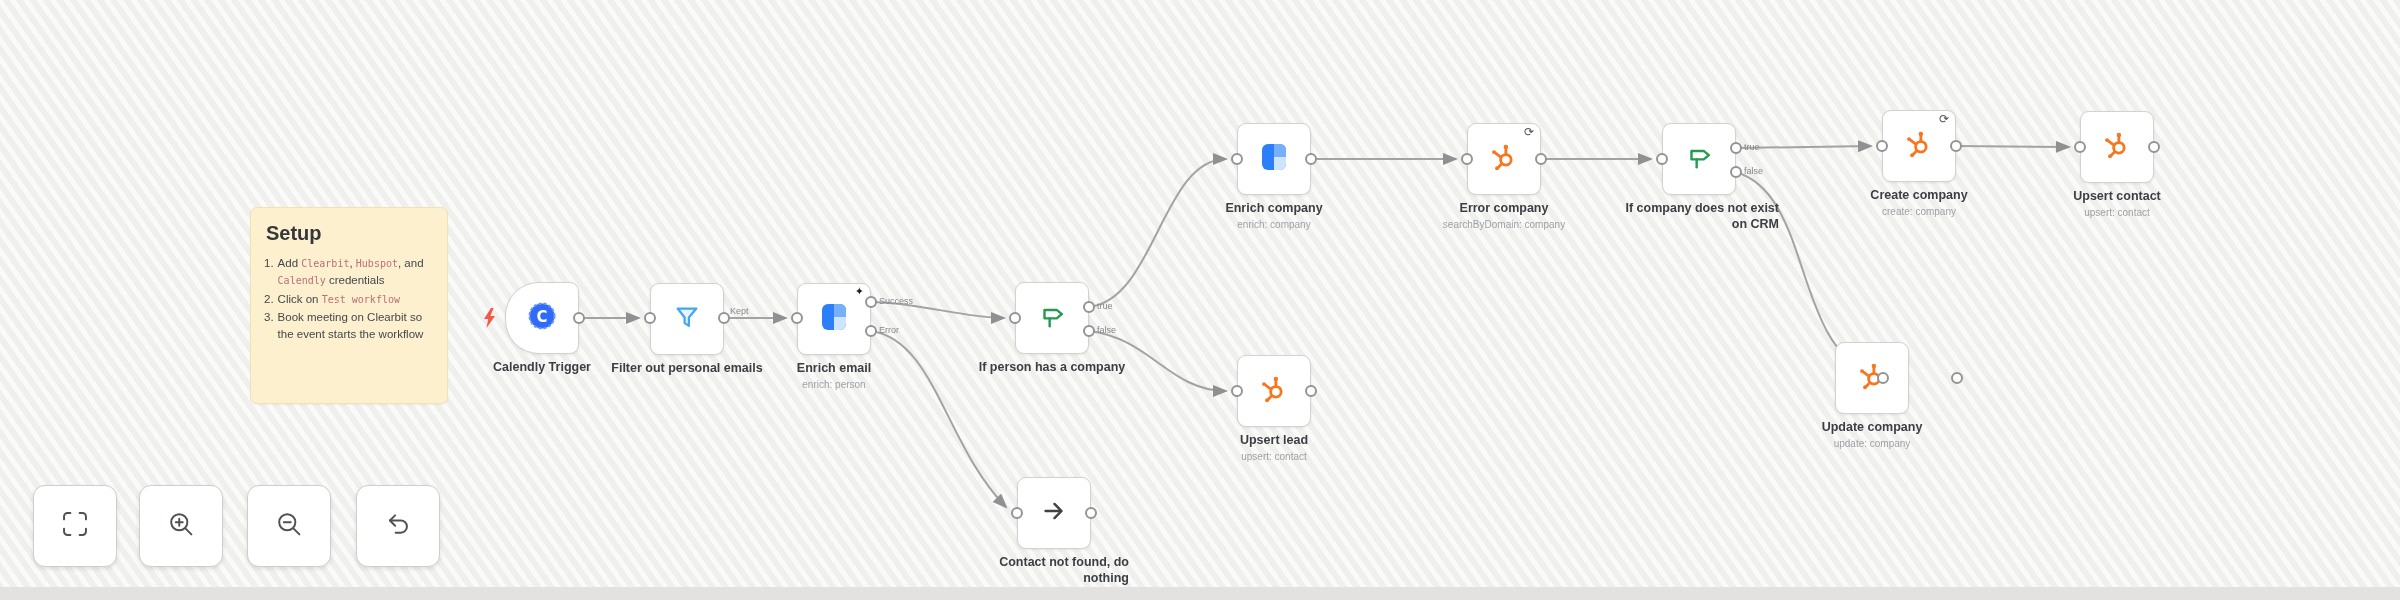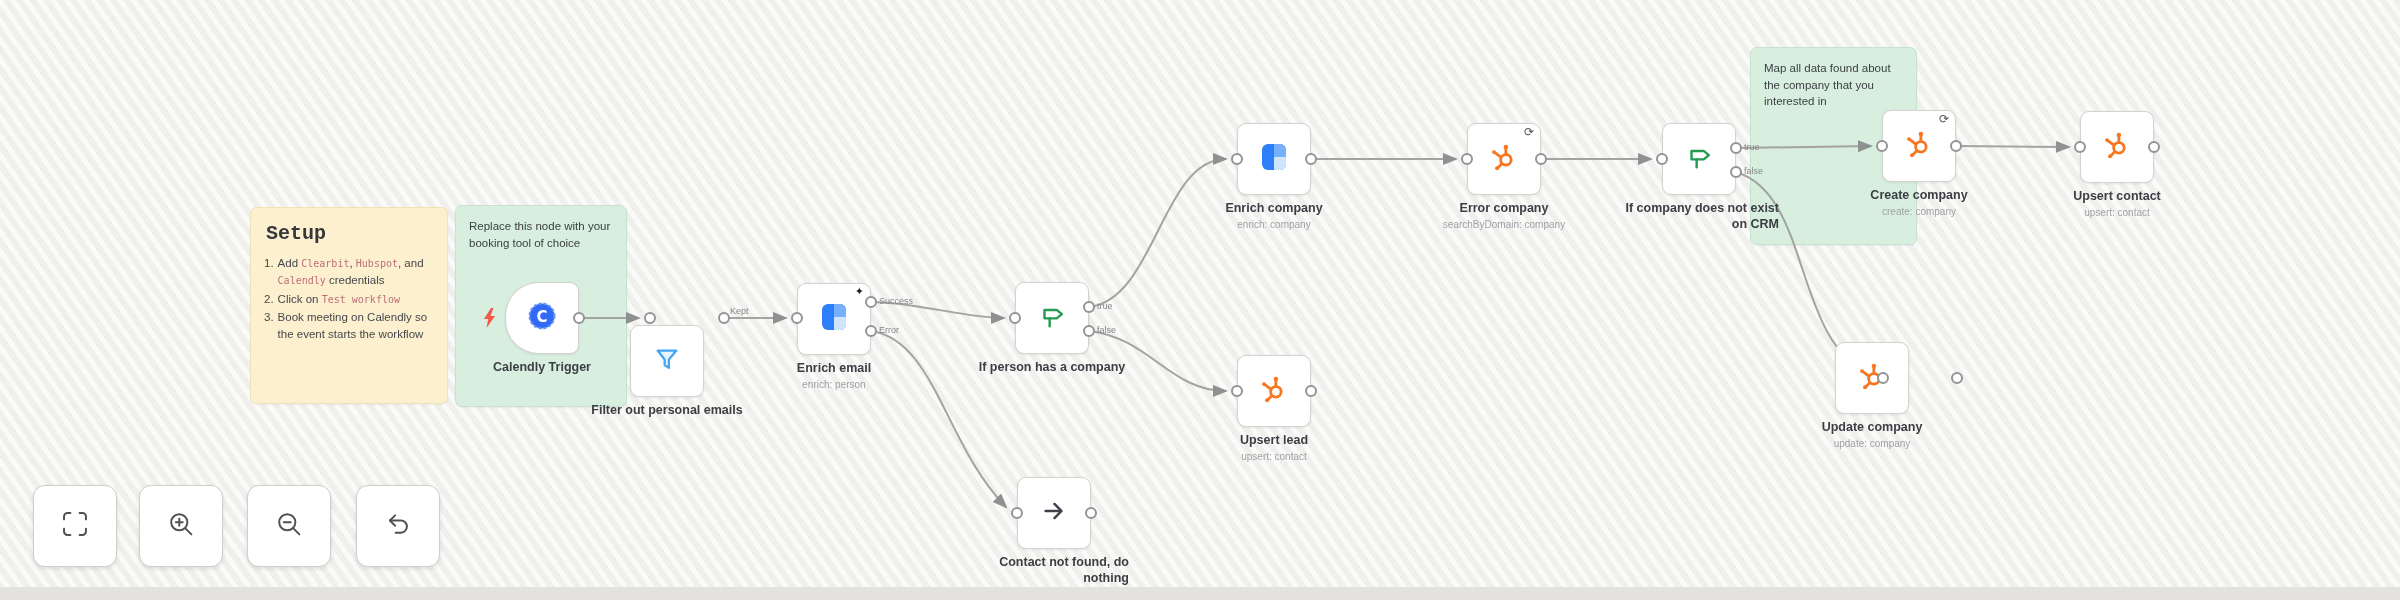--- a/index.html
+++ b/index.html
@@ -10,21 +10,21 @@
     background-image:repeating-linear-gradient(55deg,
       rgba(255,255,255,0.55) 0px, rgba(255,255,255,0.55) 5px,
       rgba(226,225,221,0.25) 5px, rgba(226,225,221,0.25) 11px);
   }
   .bottom-band{position:absolute;left:0;bottom:0;width:100%;height:13px;background:#e3e2e0;}
   
   .note{position:absolute;border-radius:7px;box-sizing:border-box;padding:12px 13px;
         box-shadow:0 1px 2px rgba(0,0,0,0.05);}
   .note.yellow{background:#fcf0ce;border:1px solid #f1e2b4;}
   .note.green{background:#d8efe0;border:1px solid #c4e4d1;}
-  .note-title{font-size:20px;font-weight:700;color:#35373c;margin:2px 0 10px 2px;font-family:Liberation Mono, monospace;}
+  .note-title{font-size:20px;font-weight:700;color:#35373c;margin:2px 0 10px 2px;}
   .note-text{font-size:11.5px;line-height:1.45;color:#3b3e42;font-weight:500;}
   .setup-item{display:flex;gap:4px;font-size:11.5px;line-height:1.5;color:#45474c;margin-bottom:1px;}
   .setup-item .num{flex:0 0 auto;font-weight:500;}
   .code{font-family:"DejaVu Sans Mono",monospace;font-size:10px;color:#bc6f77;}
   
   svg.layer{position:absolute;left:0;top:0;pointer-events:none;}
   
   .node-wrap{position:absolute;width:74px;}
   .node-box{position:relative;width:74px;height:72px;background:#fff;
     border:1.6px solid #d2d2d0;border-radius:9px;box-sizing:border-box;
@@ -60,32 +60,26 @@
     <div class="setup-item">
       <span class="num">1.</span>
       <span><span>Add </span><span class="code">Clearbit</span><span>, </span><span class="code">Hubspot</span><span>, and </span><span class="code">Calendly</span><span> credentials</span></span>
     </div>
     <div class="setup-item">
       <span class="num">2.</span>
       <span><span>Click on </span><span class="code">Test workflow</span></span>
     </div>
     <div class="setup-item">
       <span class="num">3.</span>
-      <span>Book meeting on Calendly so the event starts the workflow</span>
-    </div>
-  </div>
-
-  <div class="note green" style="left:455px;top:205px;width:172px;height:202px;">
-    <div class="note-text">Replace this node with your booking tool of choice</div>
-  </div>
-
-
-  <div class="note green" style="left:1750px;top:47px;width:167px;height:198px;">
-    <div class="note-text">Map all data found about the company that you interested in</div>
-  </div>
+      <span>Book meeting on Clearbit so the event starts the workflow</span>
+    </div>
+  </div>
+
+
+
 
   <svg class="layer" width="2400" height="600">
     <defs>
       <marker id="arw" markerWidth="9" markerHeight="8" refX="6.5" refY="3" orient="auto">
         <path d="M0 0 L7.5 3 L0 6 Z" fill="#8f9092"></path>
       </marker>
     </defs>
     <g stroke="#a3a3a1" stroke-width="2" fill="none">
       <path d="M579 318 L639 318" marker-end="url(#arw)"></path>
       <path d="M724 318 L786 318" marker-end="url(#arw)"></path>
@@ -112,21 +106,21 @@
         <svg width="32" height="32" viewBox="0 0 32 32">
           <circle cx="16" cy="16" r="12.5" fill="#2f6bf6"></circle>
           <circle cx="16" cy="16" r="12.5" fill="none" stroke="#6e97f9" stroke-width="2" stroke-dasharray="3 2"></circle>
           <text x="16" y="21.5" text-anchor="middle" font-family="DejaVu Sans, sans-serif" font-size="15" font-weight="bold" fill="#ffffff">C</text>
         </svg>
       </span>
     </div>
     <div class="node-label">Calendly Trigger</div>
   </div>
 
-  <div class="node-wrap" style="left:630px;top:283px;margin-top:42px;">
+  <div class="node-wrap" style="left:650px;top:283px;">
     <div class="node-box">
       <span>
         <svg width="30" height="30" viewBox="0 0 32 32">
             <path d="M6 7 h20 l-8 9.5 v9 l-4.5 -3 v-6 Z" fill="#eaf4fe" stroke="#42a5f5" stroke-width="2.4" stroke-linejoin="round"></path>
           </svg>
       </span>
     </div>
     <div class="node-label">Filter out personal emails</div>
   </div>
 

